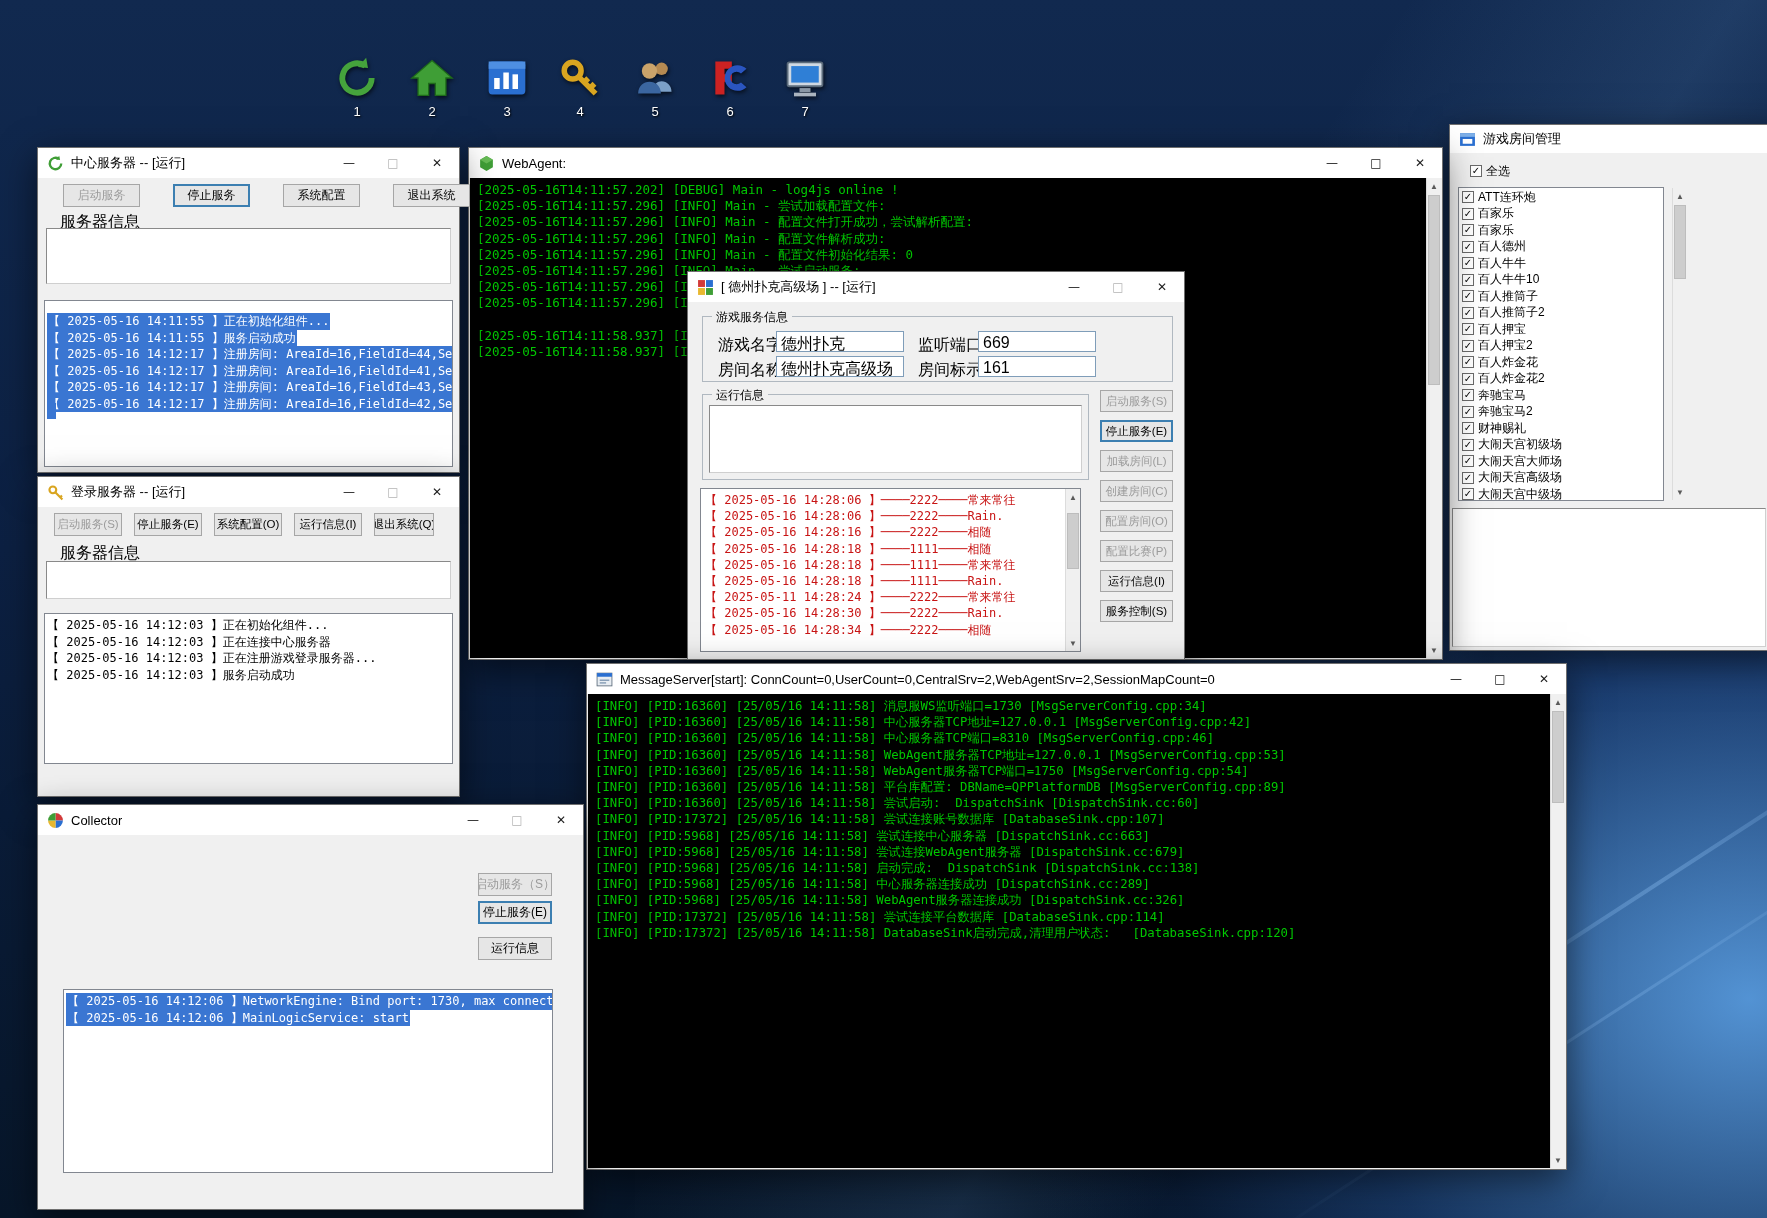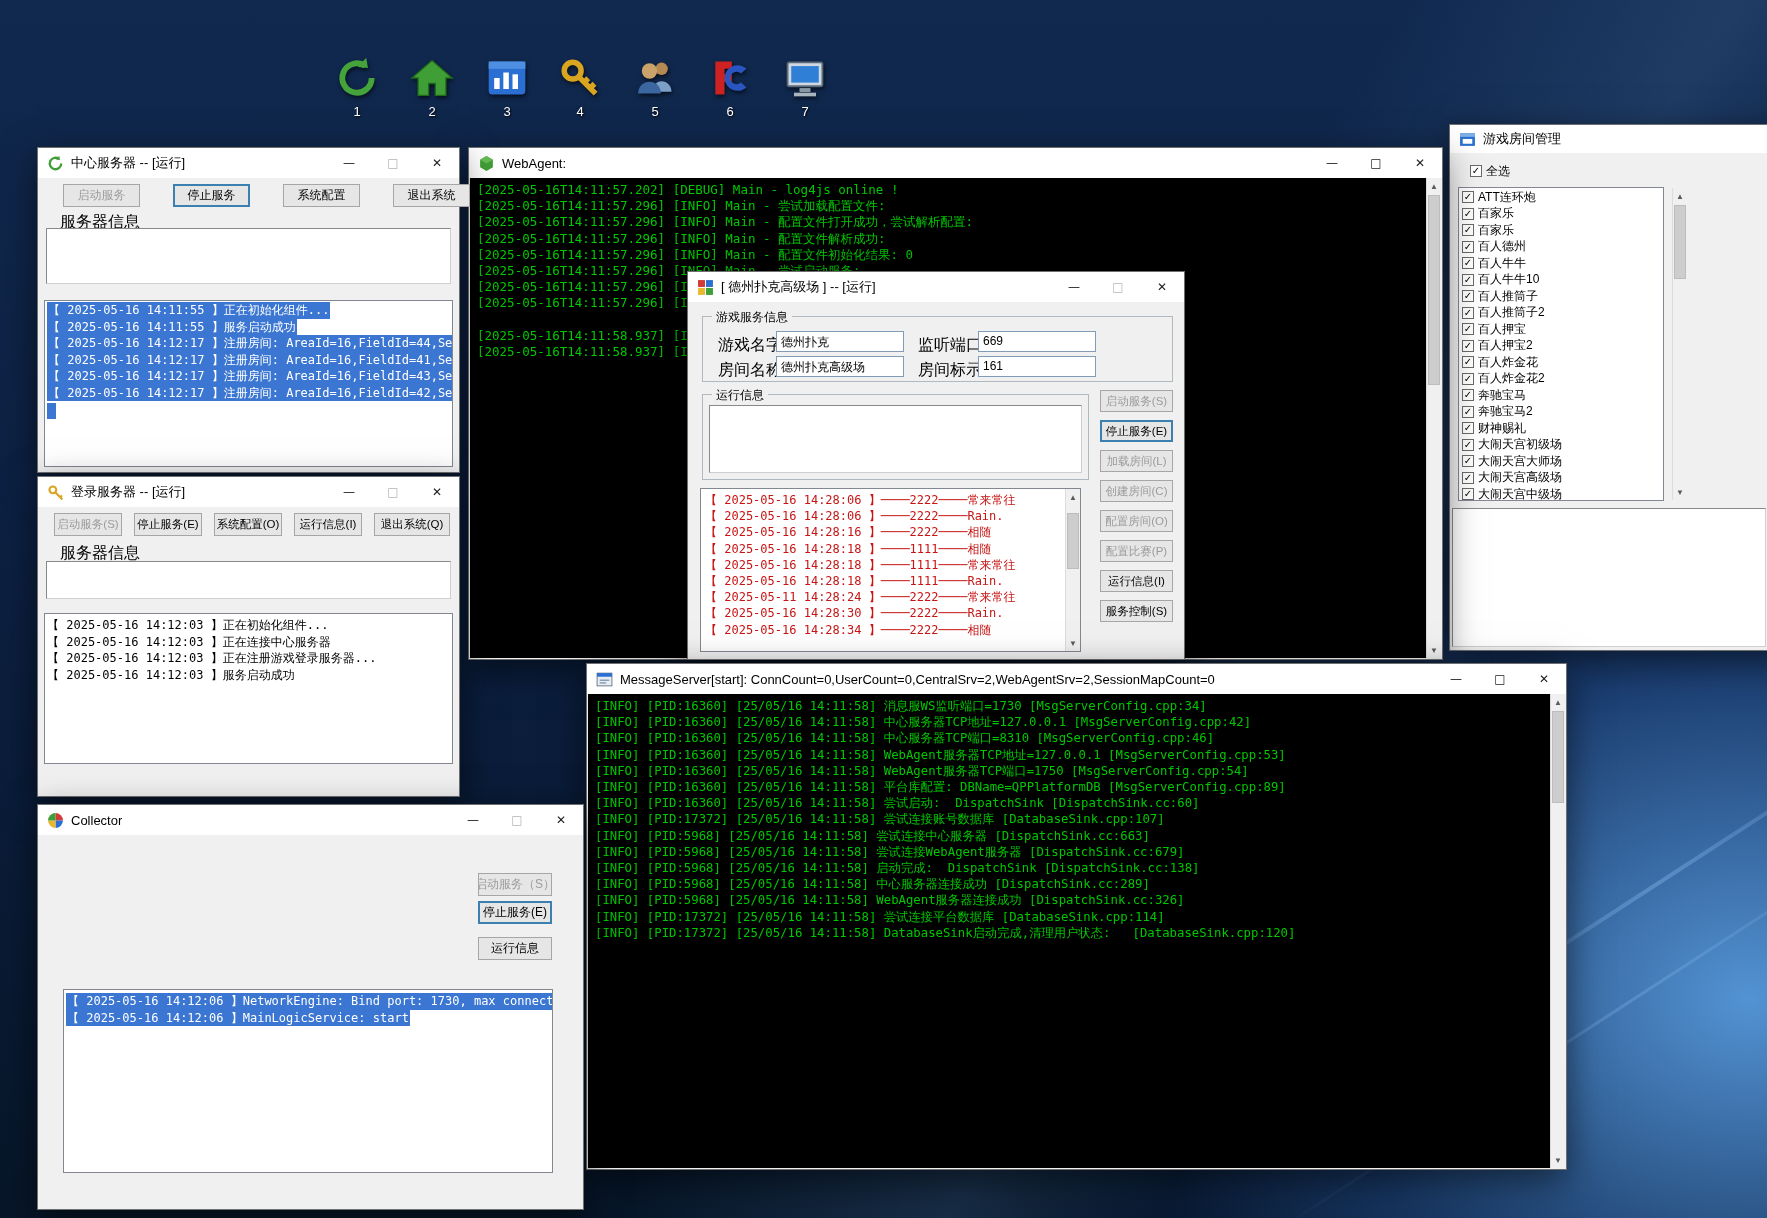--- a/index.html
+++ b/index.html
@@ -39,21 +39,21 @@
   .listbox { position:absolute; background:#fff; border:1px solid #828790; overflow:hidden; }
   .lrow { font-family:"DejaVu Sans Mono", monospace; font-size:12px; line-height:16.5px; white-space:pre; padding-left:2px; min-height:16.5px; }
   .lrow .sel { background:#3a76d2; color:#fff; display:inline-block; padding:0 1px; }
   .lrow.plain { color:#000; }
   .lrow.red { color:#c81414; line-height:16.2px; min-height:16.2px; }
   .sel-stub { position:absolute; left:2px; width:9px; height:16px; background:#3a76d2; }
 
   .groupbox { position:absolute; border:1px solid #b0b8c0; }
   .group-label { position:absolute; top:-8px; left:9px; background:#f0f0f0; padding:0 4px; font-size:12px; color:#000; white-space:nowrap; }
 
-  .field { position:absolute; background:#fff; border:1px solid #7f9db9; font-size:12px; color:#000; padding:2px 4px; height:21px; white-space:nowrap; overflow:hidden; }
+  .field { position:absolute; background:#fff; border:1px solid #7f9db9; font-size:16px; color:#000; padding:2px 4px; height:21px; white-space:nowrap; overflow:hidden; }
 
   .console { position:absolute; background:#000; overflow:hidden; font-family:"DejaVu Sans Mono", monospace; font-size:12.5px; color:#00c800; }
   .cpad { padding:4px 0 0 7px; }
   .cline { line-height:16.2px; white-space:pre; min-height:16.2px; }
 
   .sbar { position:absolute; width:15px; background:#f0f0f0; border-left:1px solid #dcdcdc; }
   .sarrow { position:absolute; left:0; width:14px; height:16px; color:#5a5a5a; font-size:8px; display:flex; align-items:center; justify-content:center; }
   .sarrow.bottom { bottom:0; }
   .sthumb { position:absolute; left:1px; width:12px; background:#cdcdcd; border:1px solid #bdbdbd; }
 
@@ -361,21 +361,21 @@
       </span>
     </div>
     <div class="btnrow" style="left:25px;top:36px;gap:33px;">
       <span class="btn disabled" style="width:77px;">启动服务</span>
       <span class="btn default" style="width:77px;">停止服务</span>
       <span class="btn" style="width:77px;">系统配置</span>
       <span class="btn" style="width:77px;">退出系统</span>
     </div>
     <div class="flabel" style="left:22px;top:64px;">服务器信息</div>
     <div class="inset" style="position:absolute;left:8px;top:80px;width:405px;height:56px;"></div>
-    <div class="listbox" style="left:6px;top:152px;width:409px;height:167px;padding-top:1px;">
+    <div class="listbox" style="left:6px;top:152px;width:409px;height:167px;padding-top:12px;">
 
       <div class="sel-stub" style="top:102px;"></div>
     <div class="lrow"><span class="sel">【 2025-05-16 14:11:55 】正在初始化组件...</span></div>
         <div class="lrow"><span class="sel">【 2025-05-16 14:11:55 】服务启动成功</span></div>
         <div class="lrow"><span class="sel">【 2025-05-16 14:12:17 】注册房间: AreaId=16,FieldId=44,ServerId=44</span></div>
         <div class="lrow"><span class="sel">【 2025-05-16 14:12:17 】注册房间: AreaId=16,FieldId=41,ServerId=41</span></div>
         <div class="lrow"><span class="sel">【 2025-05-16 14:12:17 】注册房间: AreaId=16,FieldId=43,ServerId=43</span></div>
         <div class="lrow"><span class="sel">【 2025-05-16 14:12:17 】注册房间: AreaId=16,FieldId=42,ServerId=42</span></div>
       </div>
   </div>
@@ -391,21 +391,21 @@
         <span class="t-btn">—</span>
         <span class="t-btn dim">□</span>
         <span class="t-btn">✕</span>
       </span>
     </div>
     <div class="btnrow" style="left:16px;top:36px;gap:12px;">
       <span class="btn disabled" style="width:68px;font-size:11.5px;">启动服务(S)</span>
       <span class="btn" style="width:68px;font-size:11.5px;">停止服务(E)</span>
       <span class="btn" style="width:68px;font-size:11.5px;">系统配置(O)</span>
       <span class="btn" style="width:68px;font-size:11.5px;">运行信息(I)</span>
-      <span class="btn" style="width:76px;font-size:11.5px;">退出系统(Q)</span>
+      <span class="btn" style="width:60px;font-size:11.5px;">退出系统(Q)</span>
     </div>
     <div class="flabel" style="left:22px;top:66px;">服务器信息</div>
     <div class="inset" style="position:absolute;left:8px;top:84px;width:405px;height:38px;"></div>
     <div class="listbox" style="left:6px;top:136px;width:409px;height:151px;padding-top:3px;">
 
     <div class="lrow plain">【 2025-05-16 14:12:03 】正在初始化组件...</div>
         <div class="lrow plain">【 2025-05-16 14:12:03 】正在连接中心服务器</div>
         <div class="lrow plain">【 2025-05-16 14:12:03 】正在注册游戏登录服务器...</div>
         <div class="lrow plain">【 2025-05-16 14:12:03 】服务启动成功</div>
       </div>

